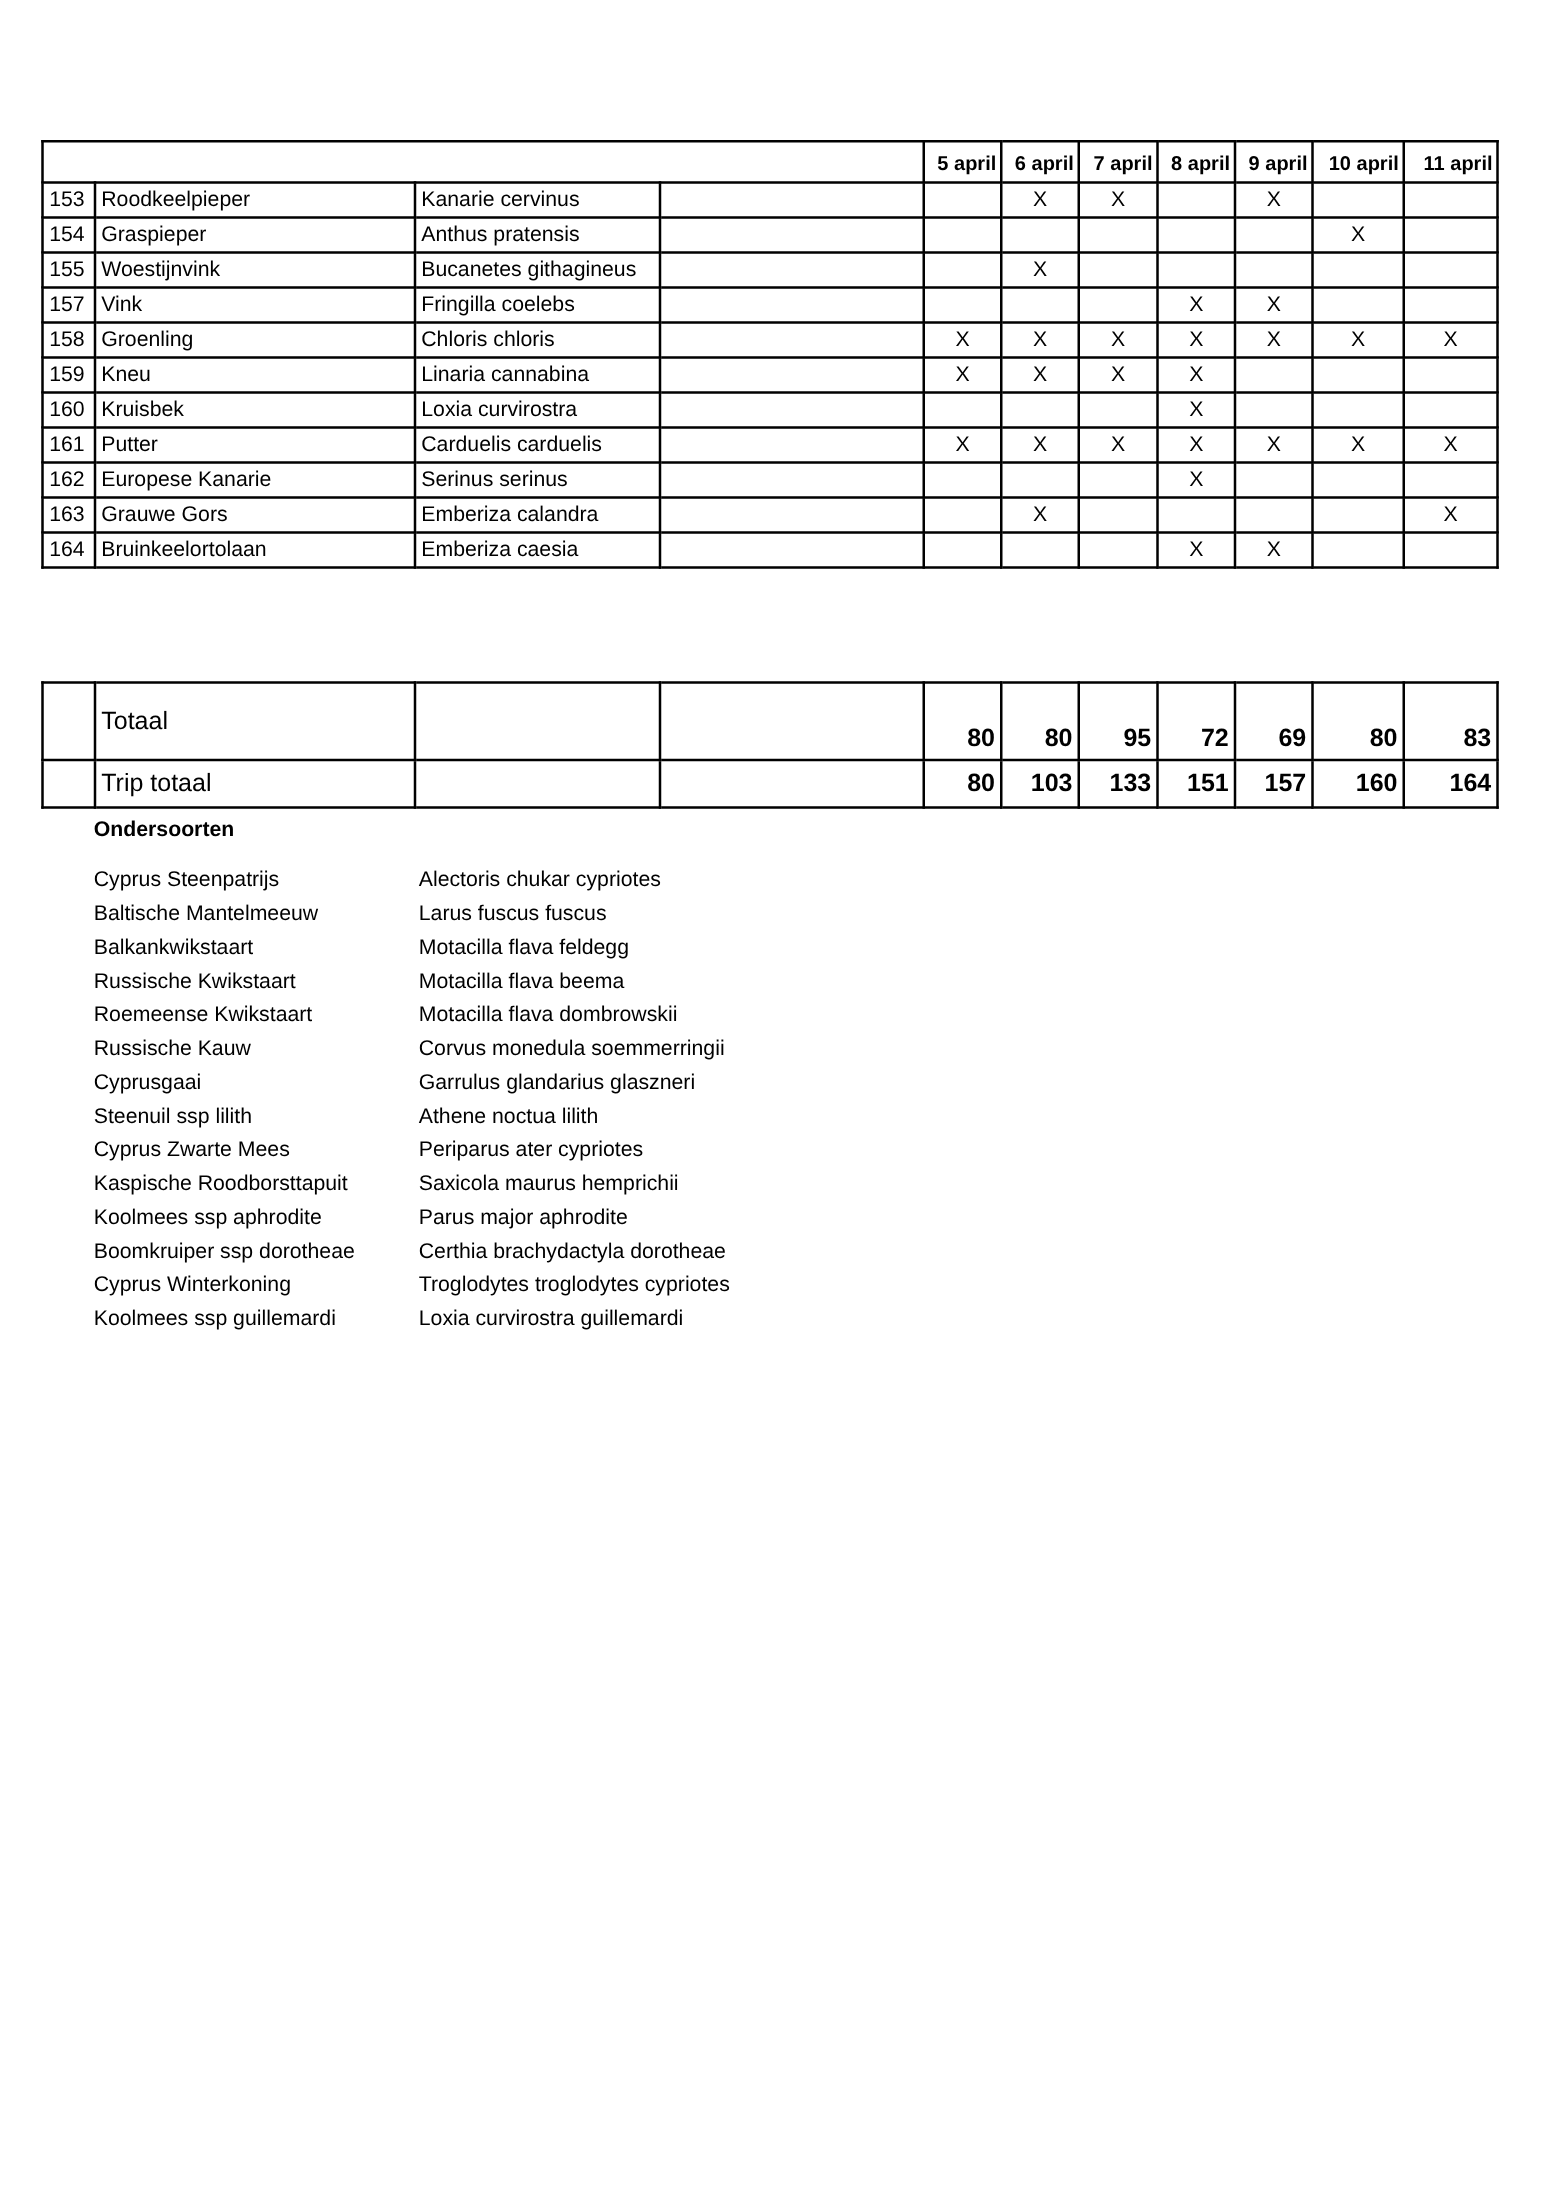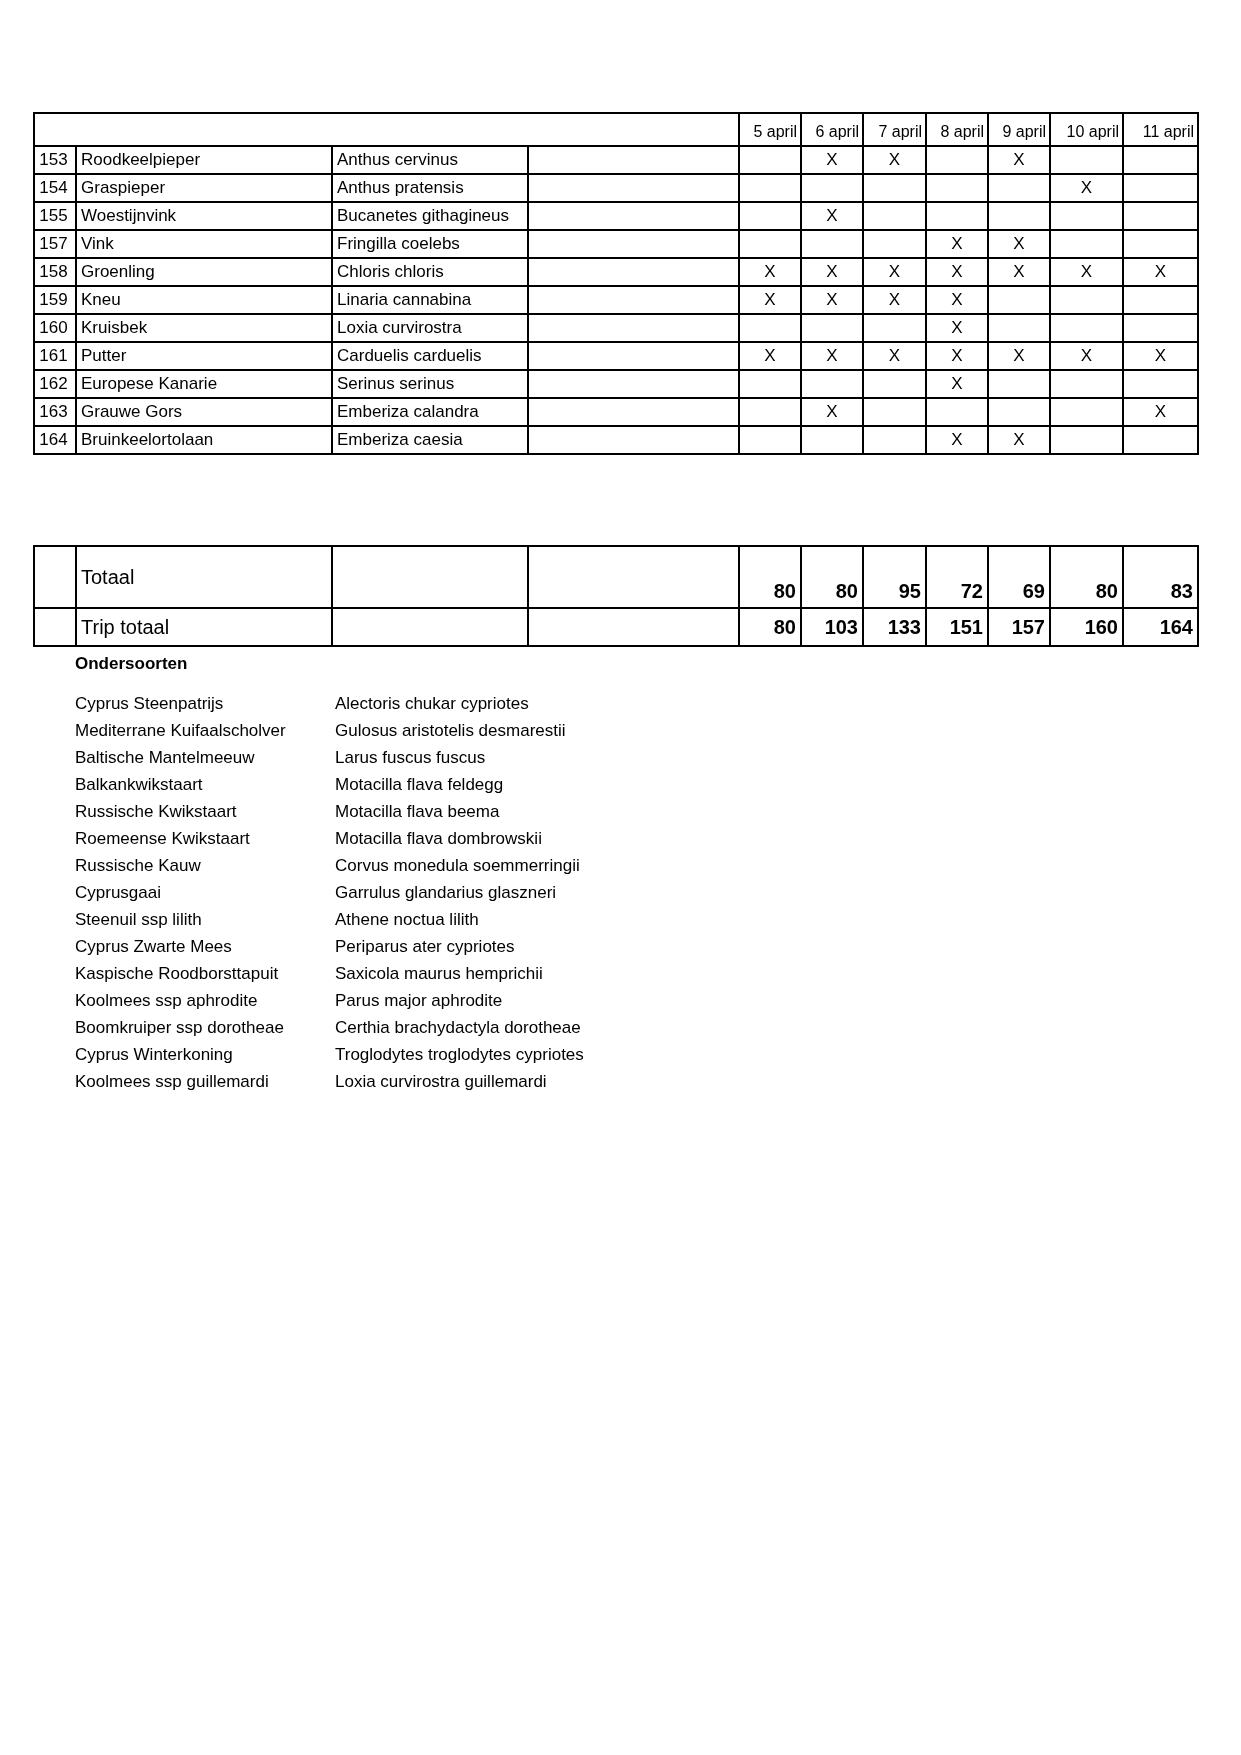--- a/index.html
+++ b/index.html
@@ -10,21 +10,21 @@
     font-family: "Liberation Sans", sans-serif;
     color: #000000;
   }
   table { border-collapse: collapse; table-layout: fixed; }
   td, th { border: 2px solid #000000; overflow: hidden; white-space: nowrap; }
 
   
   .main-table { position: absolute; left: 33px; top: 112px; border: 2px solid #000; }
   .main-table thead th { height: 33px; vertical-align: bottom; background: #fff; }
   .merged-blank { border-right: 2px solid #000; }
-  .date-h { font-weight: normal; font-size: 16px; text-align: right; padding: 0 3px 4px 0; }
+  .date-h { font-weight: bold; font-size: 16px; text-align: right; padding: 0 3px 4px 0; }
   .main-table tbody td { height: 28px; font-size: 17px; vertical-align: middle; }
   .cell-num { text-align: center; padding-right: 3px; }
   .cell-name { text-align: left; padding-left: 4px; }
   .cell-mark { text-align: center; font-size: 16px; }
 
   
   .totals-table { position: absolute; left: 33px; top: 545px; border: 2px solid #000; }
   .row-totaal td { height: 62px; }
   .row-trip td { height: 38px; }
   .cell-total-label { font-weight: normal; font-size: 20px; text-align: left; padding-left: 4px; vertical-align: middle; }
@@ -64,21 +64,21 @@
         <th class="date-h">8 april</th>
         <th class="date-h">9 april</th>
         <th class="date-h">10 april</th>
         <th class="date-h">11 april</th>
       </tr>
   </thead>
   <tbody id="species-body">
       <tr>
         <td class="cell-num">153</td>
         <td class="cell-name">Roodkeelpieper</td>
-        <td class="cell-name">Anthus cervinus</td>
+        <td class="cell-name">Kanarie cervinus</td>
         <td class="cell-blank"></td>
         <td class="cell-mark"></td>
         <td class="cell-mark">X</td>
         <td class="cell-mark">X</td>
         <td class="cell-mark"></td>
         <td class="cell-mark">X</td>
         <td class="cell-mark"></td>
         <td class="cell-mark"></td>
       </tr>
       <tr>
@@ -259,24 +259,20 @@
 </table>
 
 <div class="subspecies">
   <div class="sub-heading">Ondersoorten</div>
   <div id="sub-list">
       <div class="sub-row">
         <div class="sub-dutch">Cyprus Steenpatrijs</div>
         <div class="sub-latin">Alectoris chukar cypriotes</div>
       </div>
       <div class="sub-row">
-        <div class="sub-dutch">Mediterrane Kuifaalscholver</div>
-        <div class="sub-latin">Gulosus aristotelis desmarestii</div>
-      </div>
-      <div class="sub-row">
         <div class="sub-dutch">Baltische Mantelmeeuw</div>
         <div class="sub-latin">Larus fuscus fuscus</div>
       </div>
       <div class="sub-row">
         <div class="sub-dutch">Balkankwikstaart</div>
         <div class="sub-latin">Motacilla flava feldegg</div>
       </div>
       <div class="sub-row">
         <div class="sub-dutch">Russische Kwikstaart</div>
         <div class="sub-latin">Motacilla flava beema</div>

